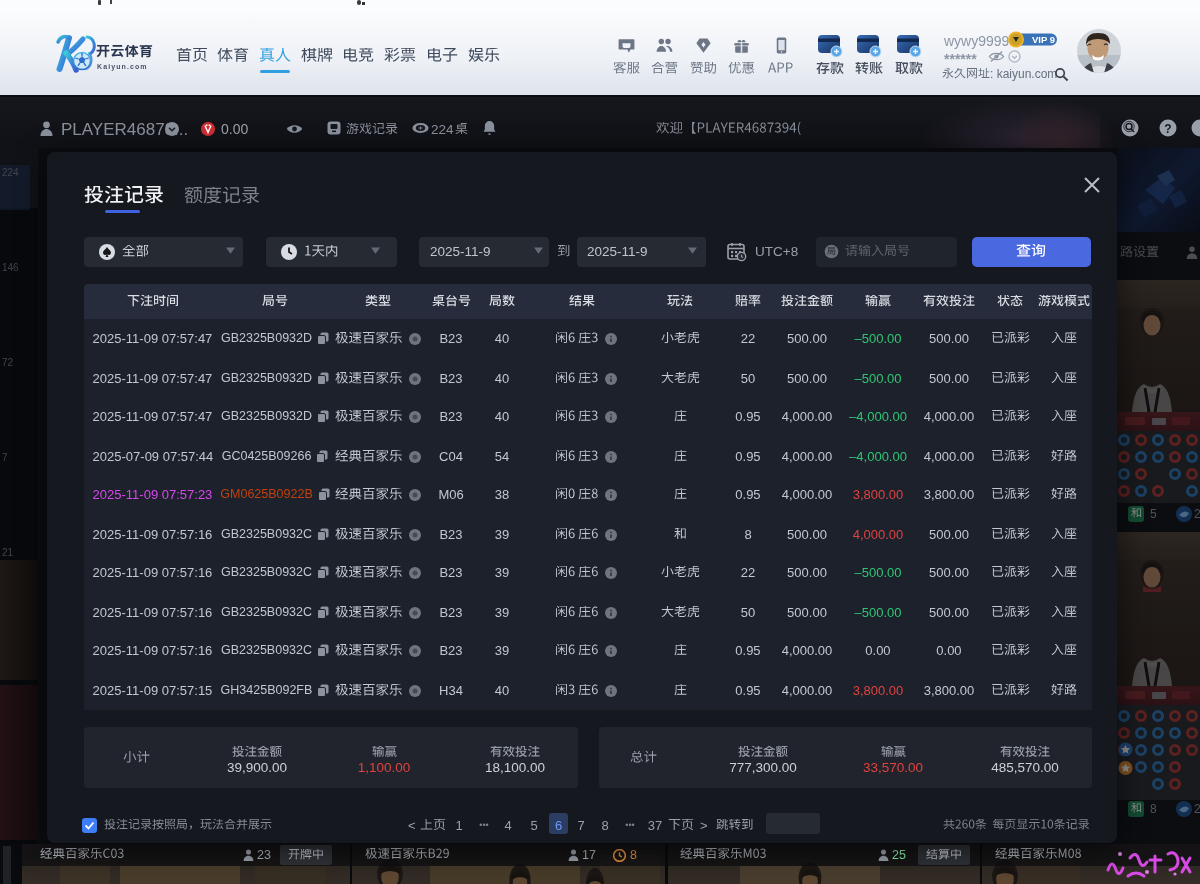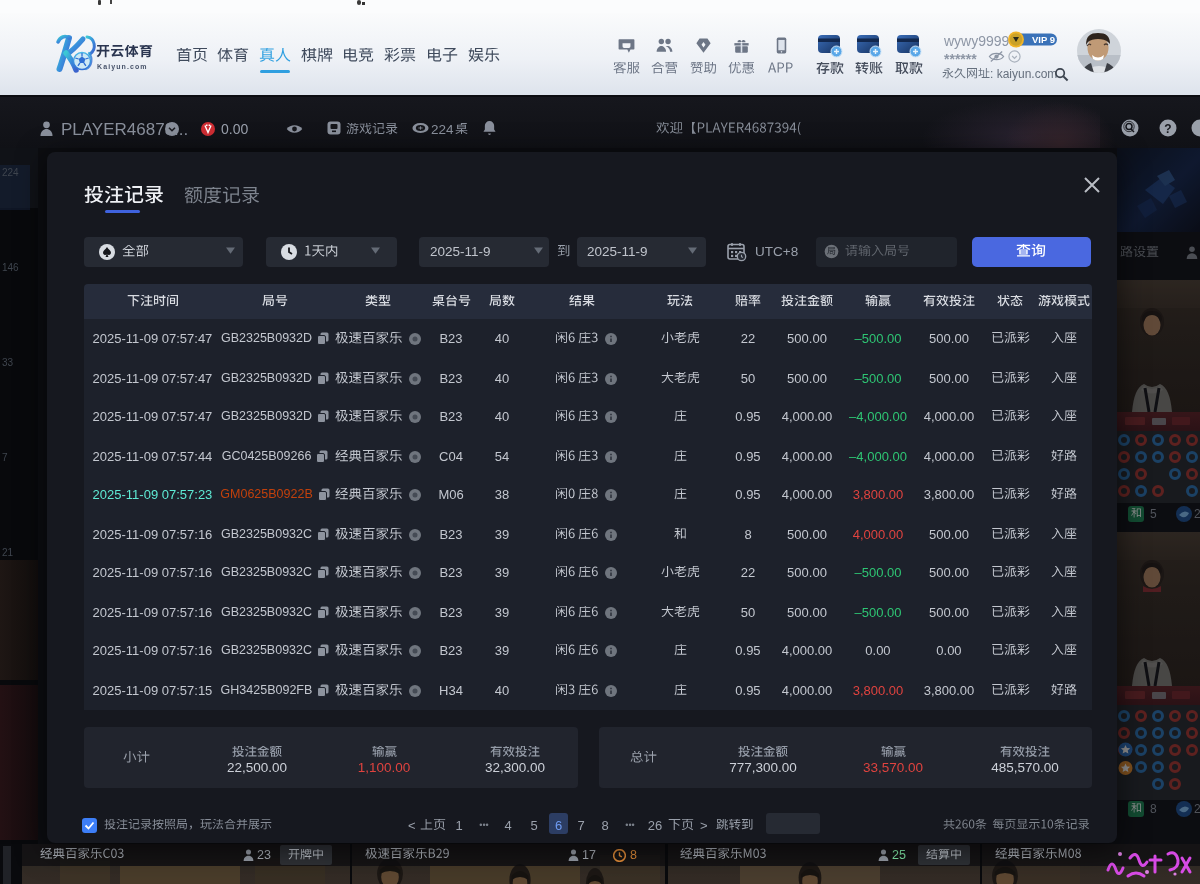--- a/index.html
+++ b/index.html
@@ -296,21 +296,21 @@
       <text x="9" y="13.5" font-size="12" font-weight="bold" font-family="Liberation Sans" fill="#16171c" text-anchor="middle">?</text>
     </svg>
 <svg class="abs" style="left:1191px;top:119px" width="18" height="18" viewBox="0 0 18 18">
       <circle cx="9" cy="9" r="8.5" fill="#9aa0aa"></circle>
     </svg>
 <div style="position:absolute;left:0px;top:148px;width:38px;height:736px;background:#08090c"></div>
 <div style="position:absolute;left:0px;top:148px;width:38px;height:60px;background:#101217"></div>
 <div style="position:absolute;left:0px;top:165px;width:30px;height:45px;background:#16233d;opacity:.5"></div>
 <div style="position:absolute;left:2px;top:168px;font-size:10px;line-height:10px;color:#3f454e;white-space:nowrap">224</div>
 <div style="position:absolute;left:2px;top:263px;font-size:10px;line-height:10px;color:#3f454e;white-space:nowrap">146</div>
-<div style="position:absolute;left:2px;top:358px;font-size:10px;line-height:10px;color:#3f454e;white-space:nowrap">33</div>
+<div style="position:absolute;left:2px;top:358px;font-size:10px;line-height:10px;color:#3f454e;white-space:nowrap">72</div>
 <div style="position:absolute;left:2px;top:453px;font-size:10px;line-height:10px;color:#3f454e;white-space:nowrap">7</div>
 <div style="position:absolute;left:2px;top:548px;font-size:10px;line-height:10px;color:#3f454e;white-space:nowrap">21</div>
 <div style="position:absolute;left:0px;top:560px;width:38px;height:120px;background:linear-gradient(90deg,#241a16,#140f0d);opacity:.8"></div>
 <div style="position:absolute;left:0px;top:685px;width:38px;height:155px;background:linear-gradient(90deg,#2a1215,#170c0e);opacity:.8"></div>
 <div style="position:absolute;left:1117px;top:148px;width:83px;height:696px;background:#101217"></div>
 <div style="position:absolute;left:1117px;top:148px;width:83px;height:84px;background:linear-gradient(135deg,#0d1526 0%,#14264d 55%,#0b1020 100%)"></div>
 <svg class="abs" style="left:1117px;top:148px" width="83" height="84" viewBox="0 0 83 84">
 <g opacity="0.45">
         <polygon points="28,42 44,30 58,40 46,56" fill="#2e62b4"></polygon>
 <polygon points="40,28 52,22 58,32 48,38" fill="#4c8ad8"></polygon>
@@ -840,21 +840,21 @@
 <div style="position:absolute;left:990.5px;top:410px">
       <svg width="39" height="13" viewBox="0 0 39 13" style="display:block">
         <use href="#g54"></use>
       </svg>
     </div>
 <div style="position:absolute;left:1051.0px;top:410px">
       <svg width="26" height="13" viewBox="0 0 26 13" style="display:block">
         <use href="#g55"></use>
       </svg>
     </div>
-<div style="position:absolute;left:92.6px;top:450px;font-size:13px;line-height:13px;color:#c3c7cf;white-space:nowrap">2025-11-09 07:57:44</div>
+<div style="position:absolute;left:92.6px;top:450px;font-size:13px;line-height:13px;color:#c3c7cf;white-space:nowrap">2025-07-09 07:57:44</div>
 <div style="position:absolute;left:221.7px;top:450px;font-size:12.5px;line-height:12.5px;color:#c3c7cf;white-space:nowrap">GC0425B09266</div>
 <div style="position:absolute;left:316.3px;top:450px">
       <svg width="12" height="13" viewBox="0 0 12 13" style="display:block">
 <rect x="3.5" y="0.5" width="8" height="9" rx="1.5" fill="#8d939e"></rect>
 <rect x="0.5" y="3.5" width="8" height="9" rx="1.5" fill="#8d939e" stroke="#1d212b" stroke-width="1"></rect>
       </svg>
     </div>
 <div style="position:absolute;left:335.2px;top:450px">
       <svg width="68" height="14" viewBox="0 0 68 14" style="display:block">
         <path id="g58" transform="translate(0,10.5)" fill="#c3c7cf" d="M0.5 -0.8 0.7 0.2C2.0 -0.1 3.6 -0.5 5.2 -0.9L5.1 -1.8C3.4 -1.4 1.7 -1.0 0.5 -0.8ZM0.8 -5.7C1.0 -5.8 1.3 -5.9 3.1 -6.1C2.4 -5.3 1.9 -4.6 1.6 -4.3C1.2 -3.8 0.9 -3.5 0.5 -3.4C0.7 -3.2 0.8 -2.7 0.9 -2.5C1.2 -2.6 1.6 -2.8 5.1 -3.5C5.1 -3.7 5.1 -4.1 5.1 -4.3L2.4 -3.9C3.5 -5.0 4.6 -6.5 5.5 -8.0L4.6 -8.5C4.3 -8.0 4.0 -7.5 3.7 -7.0L1.8 -6.9C2.7 -8.0 3.5 -9.5 4.1 -10.9L3.2 -11.3C2.6 -9.7 1.6 -8.0 1.2 -7.5C0.9 -7.0 0.7 -6.7 0.4 -6.7C0.6 -6.4 0.7 -5.9 0.8 -5.7ZM5.7 -10.6V-9.7H10.5C9.2 -7.9 7.0 -6.5 4.8 -5.8C5.0 -5.6 5.3 -5.2 5.4 -5.0C6.6 -5.4 7.9 -6.0 9.0 -6.8C10.2 -6.3 11.7 -5.5 12.5 -5.0L13.0 -5.8C12.3 -6.3 11.0 -6.9 9.8 -7.4C10.7 -8.2 11.5 -9.2 12.1 -10.3L11.3 -10.7L11.1 -10.6ZM5.8 -4.5V-3.6H8.5V-0.2H5.0V0.7H13.0V-0.2H9.5V-3.6H12.3V-4.5Z M21.5 -1.2C22.9 -0.5 24.4 0.4 25.3 1.0L26.2 0.4C25.2 -0.3 23.7 -1.2 22.2 -1.9ZM18.1 -1.9C17.3 -1.1 15.6 -0.2 14.2 0.4C14.4 0.5 14.8 0.9 14.9 1.1C16.3 0.5 18.0 -0.4 19.0 -1.3ZM18.3 -3.1H16.4V-5.5H18.3ZM19.3 -3.1V-5.5H21.2V-3.1ZM22.2 -3.1V-5.5H24.2V-3.1ZM15.4 -9.7V-3.1H14.0V-2.1H26.5V-3.1H25.2V-9.7H22.2V-11.4H21.2V-9.7H19.3V-11.4H18.3V-9.7ZM18.3 -6.5H16.4V-8.8H18.3ZM19.3 -6.5V-8.8H21.2V-6.5ZM22.2 -6.5V-8.8H24.2V-6.5Z M29.4 -7.6V1.1H30.4V0.2H37.2V1.1H38.3V-7.6H33.7C33.9 -8.2 34.1 -8.9 34.2 -9.6H39.6V-10.6H27.9V-9.6H33.1C33.0 -9.0 32.8 -8.2 32.7 -7.6ZM30.4 -3.3H37.2V-0.7H30.4ZM30.4 -4.2V-6.7H37.2V-4.2Z M46.2 -11.1C46.4 -10.8 46.6 -10.5 46.7 -10.1H41.6V-7.3H42.6V-9.2H51.9V-7.3H53.0V-10.1H47.9C47.8 -10.5 47.5 -11.0 47.3 -11.4ZM51.2 -6.5C50.4 -5.8 49.2 -4.9 48.2 -4.2C47.9 -5.0 47.4 -5.7 46.8 -6.3C47.1 -6.5 47.5 -6.8 47.7 -7.0H51.2V-7.9H43.3V-7.0H46.4C45.1 -6.2 43.3 -5.5 41.6 -5.0C41.8 -4.9 42.0 -4.4 42.1 -4.3C43.4 -4.6 44.8 -5.2 46.0 -5.8C46.3 -5.6 46.5 -5.3 46.7 -5.0C45.5 -4.2 43.3 -3.2 41.6 -2.8C41.7 -2.6 42.0 -2.2 42.1 -2.0C43.7 -2.5 45.8 -3.5 47.1 -4.4C47.3 -4.0 47.4 -3.7 47.5 -3.4C46.1 -2.2 43.5 -0.9 41.3 -0.4C41.5 -0.2 41.7 0.2 41.9 0.4C43.8 -0.2 46.1 -1.3 47.7 -2.5C47.8 -1.4 47.5 -0.4 47.1 -0.1C46.9 0.1 46.6 0.1 46.3 0.1C46.0 0.1 45.5 0.1 45.0 0.1C45.2 0.4 45.3 0.8 45.3 1.0C45.7 1.0 46.2 1.1 46.5 1.1C47.1 1.1 47.4 0.9 47.9 0.6C48.6 0.0 48.9 -1.7 48.5 -3.4L49.1 -3.8C49.9 -1.8 51.1 -0.3 52.9 0.5C53.0 0.2 53.3 -0.1 53.5 -0.3C51.8 -1.0 50.5 -2.5 49.9 -4.3C50.7 -4.8 51.4 -5.3 52.0 -5.8Z M57.2 -3.8C56.5 -2.6 55.5 -1.3 54.5 -0.4C54.8 -0.3 55.2 0.1 55.4 0.2C56.3 -0.7 57.4 -2.1 58.2 -3.4ZM63.3 -3.3C64.3 -2.3 65.5 -0.7 66.0 0.2L67.0 -0.3C66.4 -1.2 65.2 -2.7 64.2 -3.7ZM55.7 -4.7C55.9 -4.9 56.4 -4.9 57.3 -4.9H60.5V-0.2C60.5 -0.0 60.4 0.0 60.2 0.1C60.0 0.1 59.2 0.1 58.3 0.0C58.4 0.3 58.6 0.8 58.7 1.1C59.8 1.1 60.5 1.0 61.0 0.9C61.4 0.7 61.5 0.4 61.5 -0.2V-4.9H66.5L66.5 -5.9H61.5V-8.7H60.5V-5.9H56.7C57.0 -7.0 57.2 -8.2 57.3 -9.4C60.2 -9.5 63.7 -9.8 65.8 -10.3L65.2 -11.2C63.2 -10.7 59.4 -10.4 56.3 -10.3C56.3 -8.7 55.9 -7.0 55.8 -6.6C55.7 -6.1 55.6 -5.8 55.4 -5.7C55.5 -5.4 55.7 -5.0 55.7 -4.7Z"></path>
@@ -891,21 +891,21 @@
 <div style="position:absolute;left:990.5px;top:450px">
       <svg width="39" height="13" viewBox="0 0 39 13" style="display:block">
         <use href="#g54"></use>
       </svg>
     </div>
 <div style="position:absolute;left:1051.0px;top:450px">
       <svg width="26" height="13" viewBox="0 0 26 13" style="display:block">
         <path id="g59" transform="translate(0,10.1)" fill="#c3c7cf" d="M0.8 -3.8C1.5 -3.3 2.3 -2.8 2.9 -2.2C2.2 -1.1 1.4 -0.3 0.3 0.2C0.5 0.4 0.8 0.8 0.9 1.0C2.0 0.4 3.0 -0.4 3.7 -1.6C4.2 -1.1 4.7 -0.6 5.0 -0.1L5.7 -0.9C5.3 -1.4 4.8 -1.9 4.2 -2.5C4.9 -3.9 5.3 -5.8 5.5 -8.1L4.9 -8.3L4.8 -8.3H2.9C3.1 -9.2 3.2 -10.0 3.3 -10.9L2.4 -10.9C2.3 -10.1 2.1 -9.2 1.9 -8.3H0.5V-7.3H1.8C1.5 -6.0 1.1 -4.7 0.8 -3.8ZM4.5 -7.3C4.3 -5.7 3.9 -4.3 3.4 -3.1C2.9 -3.5 2.4 -3.8 1.9 -4.2C2.2 -5.1 2.4 -6.2 2.7 -7.3ZM8.6 -6.9V-5.4H5.6V-4.5H8.6V-0.1C8.6 0.1 8.5 0.1 8.3 0.1C8.1 0.1 7.4 0.1 6.6 0.1C6.8 0.4 6.9 0.8 7.0 1.0C8.0 1.1 8.6 1.0 9.0 0.9C9.5 0.7 9.6 0.5 9.6 -0.1V-4.5H12.5V-5.4H9.6V-6.7C10.5 -7.5 11.5 -8.6 12.1 -9.5L11.4 -10.0L11.2 -10.0H6.2V-9.1H10.5C10.0 -8.3 9.3 -7.4 8.6 -6.9Z M15.0 -9.5H17.5V-7.2H15.0ZM13.5 -0.5 13.7 0.4C15.0 0.1 16.9 -0.4 18.7 -0.8L18.6 -1.7L16.9 -1.3V-3.6H18.3C18.4 -3.4 18.6 -3.2 18.7 -3.0C19.0 -3.1 19.3 -3.2 19.5 -3.4V1.0H20.4V0.5H23.7V1.0H24.6V-3.3L25.0 -3.1C25.2 -3.4 25.5 -3.8 25.6 -4.0C24.5 -4.4 23.5 -5.1 22.7 -5.9C23.5 -6.9 24.2 -8.0 24.6 -9.4L24.0 -9.6L23.8 -9.6H21.3C21.4 -10.0 21.6 -10.3 21.7 -10.7L20.8 -10.9C20.3 -9.4 19.4 -7.9 18.4 -6.9V-10.4H14.2V-6.4H16.0V-1.1L15.0 -0.9V-5.1H14.2V-0.7ZM20.4 -0.3V-2.8H23.7V-0.3ZM23.4 -8.7C23.0 -7.9 22.6 -7.2 22.0 -6.6C21.5 -7.2 21.1 -7.9 20.7 -8.5L20.9 -8.7ZM20.1 -3.7C20.8 -4.1 21.5 -4.6 22.1 -5.2C22.6 -4.7 23.3 -4.1 24.0 -3.7ZM21.4 -5.9C20.6 -5.0 19.6 -4.3 18.5 -3.9V-4.5H16.9V-6.4H18.4V-6.8C18.6 -6.6 18.9 -6.4 19.1 -6.2C19.5 -6.6 19.9 -7.1 20.3 -7.7C20.6 -7.1 21.0 -6.5 21.4 -5.9Z"></path>
       </svg>
     </div>
-<div style="position:absolute;left:92.6px;top:488px;font-size:13px;line-height:13px;color:#5eead4;white-space:nowrap">2025-11-09 07:57:23</div>
+<div style="position:absolute;left:92.6px;top:488px;font-size:13px;line-height:13px;color:#d946ef;white-space:nowrap">2025-11-09 07:57:23</div>
 <div style="position:absolute;left:220.3px;top:488px;font-size:12.5px;line-height:12.5px;color:#c2410c;white-space:nowrap">GM0625B0922B</div>
 <div style="position:absolute;left:317.7px;top:488px">
       <svg width="12" height="13" viewBox="0 0 12 13" style="display:block">
 <rect x="3.5" y="0.5" width="8" height="9" rx="1.5" fill="#8d939e"></rect>
 <rect x="0.5" y="3.5" width="8" height="9" rx="1.5" fill="#8d939e" stroke="#1d212b" stroke-width="1"></rect>
       </svg>
     </div>
 <div style="position:absolute;left:335.2px;top:488px">
       <svg width="68" height="14" viewBox="0 0 68 14" style="display:block">
         <use href="#g58"></use>
@@ -1204,23 +1204,23 @@
         <use href="#g59"></use>
       </svg>
     </div>
 <div style="position:absolute;left:84px;top:727px;width:494px;height:61px;background:#21242d;border-radius:4px"></div>
 <div style="position:absolute;left:599px;top:727px;width:493px;height:61px;background:#21242d;border-radius:4px"></div>
 <div style="position:absolute;left:122.5px;top:751px">
       <svg width="27" height="14" viewBox="0 0 27 14" style="display:block">
         <path id="g64" transform="translate(0,10.5)" fill="#9aa0ab" d="M6.3 -11.2V-0.3C6.3 -0.1 6.2 0.0 5.9 0.0C5.6 0.1 4.6 0.1 3.6 0.0C3.8 0.3 4.0 0.8 4.1 1.1C5.3 1.1 6.2 1.1 6.7 0.9C7.2 0.7 7.4 0.4 7.4 -0.3V-11.2ZM9.5 -7.7C10.7 -5.8 11.8 -3.2 12.1 -1.6L13.2 -2.1C12.8 -3.7 11.7 -6.2 10.5 -8.1ZM2.7 -8.0C2.4 -6.2 1.6 -3.8 0.4 -2.4C0.7 -2.3 1.2 -2.0 1.4 -1.9C2.6 -3.4 3.4 -5.8 3.9 -7.8Z M15.3 -10.5C16.1 -9.8 17.1 -8.9 17.5 -8.3L18.2 -9.1C17.7 -9.6 16.8 -10.5 16.0 -11.1ZM14.1 -7.1V-6.1H16.3V-1.3C16.3 -0.7 15.8 -0.3 15.6 -0.1C15.8 0.1 16.1 0.6 16.1 0.8C16.4 0.5 16.7 0.2 19.3 -1.6C19.2 -1.8 19.0 -2.2 19.0 -2.5L17.3 -1.3V-7.1ZM22.0 -11.3V-6.9H18.5V-5.8H22.0V1.1H23.0V-5.8H26.4V-6.9H23.0V-11.3Z"></path>
       </svg>
     </div>
-<div style="position:absolute;left:227.0px;top:761px;font-size:13.5px;line-height:13.5px;color:#ccd0d8;white-space:nowrap">22,500.00</div>
+<div style="position:absolute;left:227.0px;top:761px;font-size:13.5px;line-height:13.5px;color:#ccd0d8;white-space:nowrap">39,900.00</div>
 <div style="position:absolute;left:357.7px;top:761px;font-size:13.5px;line-height:13.5px;color:#e0433f;white-space:nowrap">1,100.00</div>
-<div style="position:absolute;left:485.0px;top:761px;font-size:13.5px;line-height:13.5px;color:#ccd0d8;white-space:nowrap">32,300.00</div>
+<div style="position:absolute;left:485.0px;top:761px;font-size:13.5px;line-height:13.5px;color:#ccd0d8;white-space:nowrap">18,100.00</div>
 <div style="position:absolute;left:232.0px;top:746px">
       <svg width="50" height="12" viewBox="0 0 50 12" style="display:block">
         <path id="g65" transform="translate(0,9.8)" fill="#959ca8" d="M2.1 -10.6V-8.1H0.5V-7.0H2.1V-4.5L0.4 -4.0L0.7 -2.9L2.1 -3.3V-0.4C2.1 -0.2 2.1 -0.1 1.9 -0.1C1.8 -0.1 1.2 -0.1 0.7 -0.1C0.8 0.2 1.0 0.7 1.0 1.0C1.9 1.0 2.4 0.9 2.8 0.7C3.2 0.6 3.3 0.3 3.3 -0.4V-3.7L4.5 -4.0L4.4 -5.1L3.3 -4.8V-7.0H4.8V-8.1H3.3V-10.6ZM5.9 -10.1V-8.8C5.9 -7.9 5.7 -6.9 4.2 -6.2C4.4 -6.0 4.9 -5.5 5.0 -5.3C6.6 -6.2 7.0 -7.5 7.0 -8.7V-9.0H8.9V-7.3C8.9 -6.2 9.1 -5.8 10.2 -5.8C10.3 -5.8 10.9 -5.8 11.1 -5.8C11.4 -5.8 11.7 -5.8 11.9 -5.9C11.8 -6.2 11.8 -6.6 11.8 -6.9C11.6 -6.8 11.3 -6.8 11.1 -6.8C10.9 -6.8 10.4 -6.8 10.3 -6.8C10.1 -6.8 10.0 -6.9 10.0 -7.3V-10.1ZM9.7 -4.0C9.2 -3.1 8.6 -2.4 7.9 -1.9C7.2 -2.5 6.6 -3.2 6.2 -4.0ZM4.7 -5.1V-4.0H5.3L5.0 -3.9C5.5 -2.8 6.2 -1.9 6.9 -1.2C6.0 -0.6 4.9 -0.2 3.8 -0.0C4.0 0.2 4.2 0.7 4.3 1.1C5.6 0.8 6.9 0.3 7.9 -0.4C8.9 0.3 10.0 0.8 11.3 1.1C11.5 0.8 11.8 0.2 12.1 -0.0C10.9 -0.2 9.8 -0.6 8.9 -1.2C10.0 -2.1 10.8 -3.3 11.2 -4.8L10.5 -5.1L10.3 -5.1Z M13.7 -9.6C14.4 -9.2 15.5 -8.6 16.0 -8.1L16.7 -9.1C16.2 -9.5 15.1 -10.1 14.3 -10.4ZM13.0 -6.1C13.8 -5.7 14.8 -5.1 15.3 -4.7L16.0 -5.7C15.4 -6.1 14.4 -6.6 13.6 -7.0ZM13.3 0.1 14.3 0.9C15.1 -0.3 15.9 -1.8 16.6 -3.1L15.7 -3.9C15.0 -2.4 14.0 -0.8 13.3 0.1ZM19.3 -10.2C19.7 -9.6 20.1 -8.7 20.3 -8.2H16.8V-7.1H19.9V-4.5H17.2V-3.4H19.9V-0.5H16.4V0.7H24.6V-0.5H21.2V-3.4H23.8V-4.5H21.2V-7.1H24.3V-8.2H20.4L21.5 -8.6C21.3 -9.2 20.8 -10.0 20.4 -10.6Z M27.4 -2.7C27.8 -2.0 28.3 -1.0 28.5 -0.4L29.5 -0.9C29.3 -1.5 28.8 -2.4 28.3 -3.0ZM34.0 -3.0C33.8 -2.4 33.2 -1.4 32.8 -0.8L33.7 -0.4C34.1 -1.0 34.7 -1.8 35.2 -2.6ZM31.2 -10.7C30.0 -8.8 27.7 -7.4 25.3 -6.7C25.6 -6.4 25.9 -6.0 26.1 -5.6C26.8 -5.9 27.4 -6.1 27.9 -6.4V-5.8H30.6V-4.2H26.4V-3.2H30.6V-0.4H25.8V0.7H36.7V-0.4H31.9V-3.2H36.1V-4.2H31.9V-5.8H34.5V-6.5C35.1 -6.2 35.8 -5.9 36.4 -5.7C36.6 -6.0 36.9 -6.5 37.2 -6.7C35.3 -7.3 33.2 -8.5 31.9 -9.7L32.3 -10.2ZM33.9 -6.9H28.7C29.7 -7.4 30.5 -8.1 31.3 -8.9C32.0 -8.2 33.0 -7.5 33.9 -6.9Z M46.1 -6.1C46.0 -2.3 45.9 -0.7 43.1 0.3C43.4 0.5 43.6 0.9 43.8 1.1C46.8 0.0 47.0 -2.0 47.1 -6.1ZM46.7 -0.9C47.5 -0.3 48.6 0.5 49.1 1.0L49.7 0.2C49.2 -0.3 48.1 -1.1 47.4 -1.7ZM44.1 -7.6V-1.7H45.1V-6.7H48.0V-1.7H49.0V-7.6H46.7C46.9 -8.0 47.0 -8.4 47.2 -8.8H49.5V-9.8H43.9V-8.8H46.1C46.0 -8.4 45.9 -8.0 45.7 -7.6ZM40.1 -10.3C40.2 -10.0 40.4 -9.7 40.5 -9.3H38.2V-7.3H39.2V-8.4H42.7V-7.3H43.7V-9.3H41.8C41.6 -9.7 41.4 -10.2 41.2 -10.5ZM39.3 -5.1 40.1 -4.7C39.4 -4.2 38.7 -3.9 37.9 -3.7C38.1 -3.5 38.3 -2.9 38.4 -2.6L39.0 -2.8V1.0H40.1V0.6H42.0V0.9H43.1V-2.9H39.1C39.8 -3.2 40.5 -3.6 41.1 -4.1C41.9 -3.7 42.6 -3.2 43.1 -2.9L43.9 -3.7C43.4 -4.0 42.7 -4.4 42.0 -4.8C42.5 -5.4 43.0 -6.1 43.4 -6.8L42.8 -7.3L42.6 -7.2H40.7C40.9 -7.4 41.0 -7.7 41.1 -7.9L40.0 -8.1C39.7 -7.3 39.0 -6.4 37.9 -5.7C38.1 -5.5 38.4 -5.2 38.6 -4.9C39.2 -5.4 39.7 -5.8 40.1 -6.3H41.9C41.7 -6.0 41.4 -5.6 41.0 -5.3L40.0 -5.8ZM40.1 -0.4V-2.0H42.0V-0.4Z"></path>
       </svg>
     </div>
 <div style="position:absolute;left:371.5px;top:746px">
       <svg width="25" height="12" viewBox="0 0 25 12" style="display:block">
         <path id="g66" transform="translate(0,9.8)" fill="#959ca8" d="M9.1 -5.6V-1.0H10.0V-5.6ZM10.7 -6.0V-0.2C10.7 -0.1 10.7 -0.0 10.5 -0.0C10.4 0.0 9.8 0.0 9.3 -0.0C9.4 0.3 9.5 0.7 9.6 0.9C10.3 0.9 10.9 0.9 11.2 0.8C11.6 0.6 11.6 0.3 11.6 -0.2V-6.0ZM0.8 -4.0C0.9 -4.1 1.4 -4.2 1.7 -4.2H2.7V-2.6C1.8 -2.5 1.1 -2.3 0.5 -2.2L0.7 -1.1L2.7 -1.5V1.0H3.7V-1.8L4.7 -2.1L4.6 -3.0L3.7 -2.8V-4.2H4.6V-5.2H3.7V-7.1H2.7V-5.2H1.8C2.1 -6.1 2.4 -7.0 2.6 -8.0H4.6V-9.1H2.8C2.9 -9.5 3.0 -10.0 3.0 -10.4L2.0 -10.5C1.9 -10.1 1.9 -9.6 1.8 -9.1H0.5V-8.0H1.6C1.4 -7.1 1.2 -6.3 1.1 -6.0C0.9 -5.4 0.7 -5.0 0.5 -5.0C0.6 -4.7 0.8 -4.2 0.8 -4.0ZM8.2 -10.6C7.4 -9.3 5.8 -8.2 4.3 -7.5C4.6 -7.2 4.9 -6.9 5.0 -6.6C5.3 -6.7 5.6 -6.9 5.9 -7.1V-6.6H10.7V-7.1C11.0 -7.0 11.2 -6.8 11.5 -6.7C11.7 -7.0 12.0 -7.4 12.2 -7.6C11.0 -8.1 9.9 -8.8 8.9 -9.8L9.2 -10.2ZM6.6 -7.5C7.2 -8.0 7.8 -8.5 8.3 -9.1C8.8 -8.5 9.4 -8.0 10.1 -7.5ZM7.6 -4.9V-4.1H6.1V-4.9ZM5.1 -5.9V1.0H6.1V-1.5H7.6V-0.1C7.6 0.0 7.5 0.0 7.4 0.0C7.3 0.0 7.0 0.0 6.6 0.0C6.8 0.3 6.9 0.7 6.9 1.0C7.5 1.0 7.9 1.0 8.2 0.8C8.5 0.6 8.5 0.4 8.5 -0.1V-5.9ZM6.1 -3.2H7.6V-2.4H6.1Z M15.6 -6.5H21.9V-5.9H15.6ZM14.6 -7.2V-5.2H23.0V-7.2ZM16.9 -4.8V-1.0H17.7V-4.0H19.3V-1.1H20.0V-4.8ZM15.6 -4.0V-3.3H14.6V-4.0ZM18.2 -3.5C18.1 -1.4 17.9 -0.3 16.5 0.4L16.5 0.1V-4.8H13.8V-2.6C13.8 -1.7 13.7 -0.4 12.9 0.5C13.1 0.6 13.5 0.9 13.6 1.0C14.1 0.5 14.4 -0.3 14.5 -1.0H15.6V0.1C15.6 0.2 15.6 0.2 15.5 0.2C15.3 0.2 15.0 0.2 14.5 0.2C14.7 0.5 14.8 0.8 14.8 1.0C15.4 1.0 15.8 1.0 16.1 0.9C16.3 0.8 16.4 0.6 16.5 0.4C16.6 0.6 16.8 0.9 16.9 1.0C17.7 0.7 18.1 0.2 18.4 -0.5C18.8 -0.2 19.2 0.2 19.4 0.4L19.9 -0.2C19.6 -0.5 19.1 -0.9 18.7 -1.2L18.6 -1.2C18.8 -1.9 18.9 -2.6 18.9 -3.5ZM15.6 -2.5V-1.8H14.6C14.6 -2.0 14.6 -2.3 14.6 -2.5ZM17.9 -10.4 18.3 -9.8H13.0V-9.0H14.5V-7.7H23.6V-8.4H15.4V-9.0H24.5V-9.8H19.5C19.4 -10.1 19.2 -10.4 19.1 -10.7ZM21.3 -3.9H22.5V-1.5C22.3 -2.1 22.0 -2.8 21.7 -3.3L21.3 -3.1ZM20.5 -4.8V-2.7C20.5 -1.7 20.4 -0.4 19.4 0.6C19.6 0.7 20.0 0.9 20.2 1.1C21.1 0.1 21.3 -1.4 21.3 -2.6C21.6 -1.9 21.9 -1.2 22.0 -0.8L22.5 -1.0V-0.4C22.5 0.4 22.6 0.6 22.7 0.8C22.9 0.9 23.1 1.0 23.3 1.0C23.4 1.0 23.6 1.0 23.8 1.0C23.9 1.0 24.1 1.0 24.2 0.9C24.3 0.8 24.4 0.7 24.5 0.5C24.6 0.3 24.6 -0.2 24.6 -0.7C24.4 -0.7 24.1 -0.9 24.0 -1.0C24.0 -0.6 24.0 -0.2 23.9 -0.1C23.9 0.1 23.9 0.2 23.8 0.2C23.8 0.2 23.8 0.2 23.7 0.2C23.6 0.2 23.6 0.2 23.5 0.2C23.5 0.2 23.4 0.2 23.4 0.2C23.4 0.1 23.4 -0.1 23.4 -0.3V-4.8Z"></path>
       </svg>
     </div>
@@ -1269,21 +1269,21 @@
     </div>
 <div style="position:absolute;left:455.4px;top:819px;font-size:13px;line-height:13px;color:#9aa0ab;white-space:nowrap">1</div>
 <div style="position:absolute;left:479.3px;top:821px;font-size:9px;line-height:9px;color:#7a808a;white-space:nowrap">•••</div>
 <div style="position:absolute;left:504.4px;top:819px;font-size:13px;line-height:13px;color:#9aa0ab;white-space:nowrap">4</div>
 <div style="position:absolute;left:530.4px;top:819px;font-size:13px;line-height:13px;color:#9aa0ab;white-space:nowrap">5</div>
 <div style="position:absolute;left:549px;top:813px;width:19px;height:21px;background:#2c3d63;border-radius:3px"></div>
 <div style="position:absolute;left:554.9px;top:819px;font-size:13px;line-height:13px;color:#6f9bf2;white-space:nowrap">6</div>
 <div style="position:absolute;left:577.4px;top:819px;font-size:13px;line-height:13px;color:#9aa0ab;white-space:nowrap">7</div>
 <div style="position:absolute;left:601.4px;top:819px;font-size:13px;line-height:13px;color:#9aa0ab;white-space:nowrap">8</div>
 <div style="position:absolute;left:625.3px;top:821px;font-size:9px;line-height:9px;color:#7a808a;white-space:nowrap">•••</div>
-<div style="position:absolute;left:647.8px;top:819px;font-size:13px;line-height:13px;color:#9aa0ab;white-space:nowrap">26</div>
+<div style="position:absolute;left:647.8px;top:819px;font-size:13px;line-height:13px;color:#9aa0ab;white-space:nowrap">37</div>
 <div style="position:absolute;left:668px;top:819px">
       <svg width="26" height="13" viewBox="0 0 26 13" style="display:block">
         <path id="g71" transform="translate(0,10.1)" fill="#9aa0ab" d="M0.7 -10.0V-9.0H5.7V1.0H6.8V-5.9C8.3 -5.1 10.0 -4.0 10.9 -3.2L11.6 -4.1C10.6 -4.9 8.5 -6.1 6.9 -6.9L6.8 -6.6V-9.0H12.3V-10.0Z M19.0 -6.0V-3.7C19.0 -2.3 18.5 -0.7 13.7 0.2C13.9 0.5 14.1 0.8 14.2 1.0C19.3 -0.1 20.0 -1.9 20.0 -3.6V-6.0ZM20.1 -1.4C21.6 -0.7 23.6 0.4 24.5 1.1L25.1 0.3C24.1 -0.4 22.1 -1.4 20.7 -2.1ZM15.2 -7.7V-1.7H16.2V-6.8H22.9V-1.7H23.9V-7.7H19.2C19.5 -8.2 19.7 -8.7 20.0 -9.3H25.2V-10.2H14.0V-9.3H18.8C18.7 -8.8 18.4 -8.2 18.2 -7.7Z"></path>
       </svg>
     </div>
 <div style="position:absolute;left:700px;top:819px;font-size:13px;line-height:13px;color:#9aa0ab;white-space:nowrap">&gt;</div>
 <div style="position:absolute;left:716px;top:819px">
       <svg width="38" height="12" viewBox="0 0 38 12" style="display:block">
         <path id="g72" transform="translate(0,9.8)" fill="#9aa0ab" d="M1.9 -9.1H3.9V-6.8H1.9ZM4.9 -8.5C5.4 -7.7 5.8 -6.6 6.0 -5.8L6.8 -6.2C6.6 -6.9 6.2 -8.0 5.6 -8.8ZM0.4 -0.7 0.7 0.2C1.9 -0.1 3.5 -0.5 5.1 -0.9L4.9 -1.8L3.4 -1.4V-3.6H4.8V-4.5H3.4V-6.0H4.7V-9.9H1.1V-6.0H2.6V-1.2L1.8 -1.0V-5.1H1.1V-0.8ZM11.0 -8.9C10.7 -8.1 10.1 -6.9 9.7 -6.1L10.3 -5.8C10.8 -6.5 11.4 -7.6 11.9 -8.5ZM8.8 -10.5V-0.6C8.8 0.5 9.0 0.8 9.9 0.8C10.0 0.8 10.9 0.8 11.1 0.8C11.8 0.8 12.0 0.3 12.1 -1.1C11.9 -1.2 11.5 -1.3 11.3 -1.5C11.3 -0.4 11.2 -0.1 11.0 -0.1C10.8 -0.1 10.1 -0.1 10.0 -0.1C9.7 -0.1 9.7 -0.1 9.7 -0.6V-4.0C10.3 -3.4 11.1 -2.7 11.5 -2.2L12.1 -2.9C11.6 -3.4 10.6 -4.3 9.8 -4.9L9.7 -4.7V-10.5ZM6.8 -10.5V-5.2L6.8 -4.4C6.0 -3.8 5.1 -3.3 4.5 -3.0L5.0 -2.1L6.8 -3.4C6.6 -2.0 6.1 -0.5 4.4 0.3C4.6 0.5 4.9 0.8 5.0 1.0C7.5 -0.3 7.7 -3.0 7.7 -5.2V-10.5Z M13.5 -4.2C13.6 -4.2 14.0 -4.3 14.4 -4.3H15.5V-2.5L13.0 -2.1L13.2 -1.2L15.5 -1.6V1.0H16.4V-1.8L18.1 -2.1L18.1 -3.0L16.4 -2.7V-4.3H17.7V-5.2H16.4V-7.1H15.5V-5.2H14.3C14.7 -6.1 15.1 -7.1 15.4 -8.2H17.7V-9.0H15.7C15.8 -9.5 15.9 -9.9 16.0 -10.3L15.1 -10.5C15.0 -10.0 14.9 -9.5 14.8 -9.0H13.1V-8.2H14.6C14.3 -7.1 14.0 -6.3 13.8 -6.0C13.6 -5.4 13.4 -5.0 13.2 -5.0C13.3 -4.8 13.5 -4.3 13.5 -4.2ZM17.8 -6.7V-5.8H19.7C19.4 -4.9 19.1 -4.1 18.9 -3.5H22.5C22.1 -2.9 21.5 -2.1 21.0 -1.4C20.6 -1.7 20.1 -2.0 19.7 -2.2L19.1 -1.6C20.4 -0.9 21.9 0.3 22.6 1.0L23.2 0.3C22.9 -0.1 22.3 -0.5 21.7 -1.0C22.5 -2.0 23.4 -3.2 24.0 -4.1L23.4 -4.4L23.2 -4.4H20.2L20.6 -5.8H24.5V-6.7H20.9L21.3 -8.2H24.0V-9.0H21.5L21.9 -10.4L20.9 -10.5L20.6 -9.0H18.3V-8.2H20.3L19.9 -6.7Z M33.0 -9.4V-1.9H33.9V-9.4ZM35.5 -10.3V-0.5C35.5 -0.2 35.4 -0.2 35.2 -0.2C35.0 -0.2 34.3 -0.2 33.6 -0.2C33.7 0.1 33.9 0.5 33.9 0.7C34.8 0.7 35.5 0.7 35.9 0.6C36.3 0.4 36.4 0.1 36.4 -0.5V-10.3ZM25.8 -0.5 26.0 0.4C27.6 0.1 30.0 -0.4 32.2 -0.8L32.2 -1.7L29.6 -1.2V-3.1H32.1V-4.0H29.6V-5.3H28.7V-4.0H26.2V-3.1H28.7V-1.0ZM26.5 -5.5C26.8 -5.6 27.2 -5.7 31.2 -6.1C31.3 -5.8 31.5 -5.5 31.6 -5.3L32.3 -5.8C31.9 -6.5 31.1 -7.6 30.4 -8.4L29.7 -8.0C30.1 -7.7 30.4 -7.2 30.7 -6.8L27.5 -6.5C28.0 -7.2 28.5 -8.0 28.9 -8.8H32.3V-9.7H25.9V-8.8H27.9C27.5 -8.0 27.0 -7.2 26.8 -6.9C26.6 -6.6 26.4 -6.4 26.2 -6.4C26.3 -6.1 26.4 -5.7 26.5 -5.5Z"></path>
       </svg>

